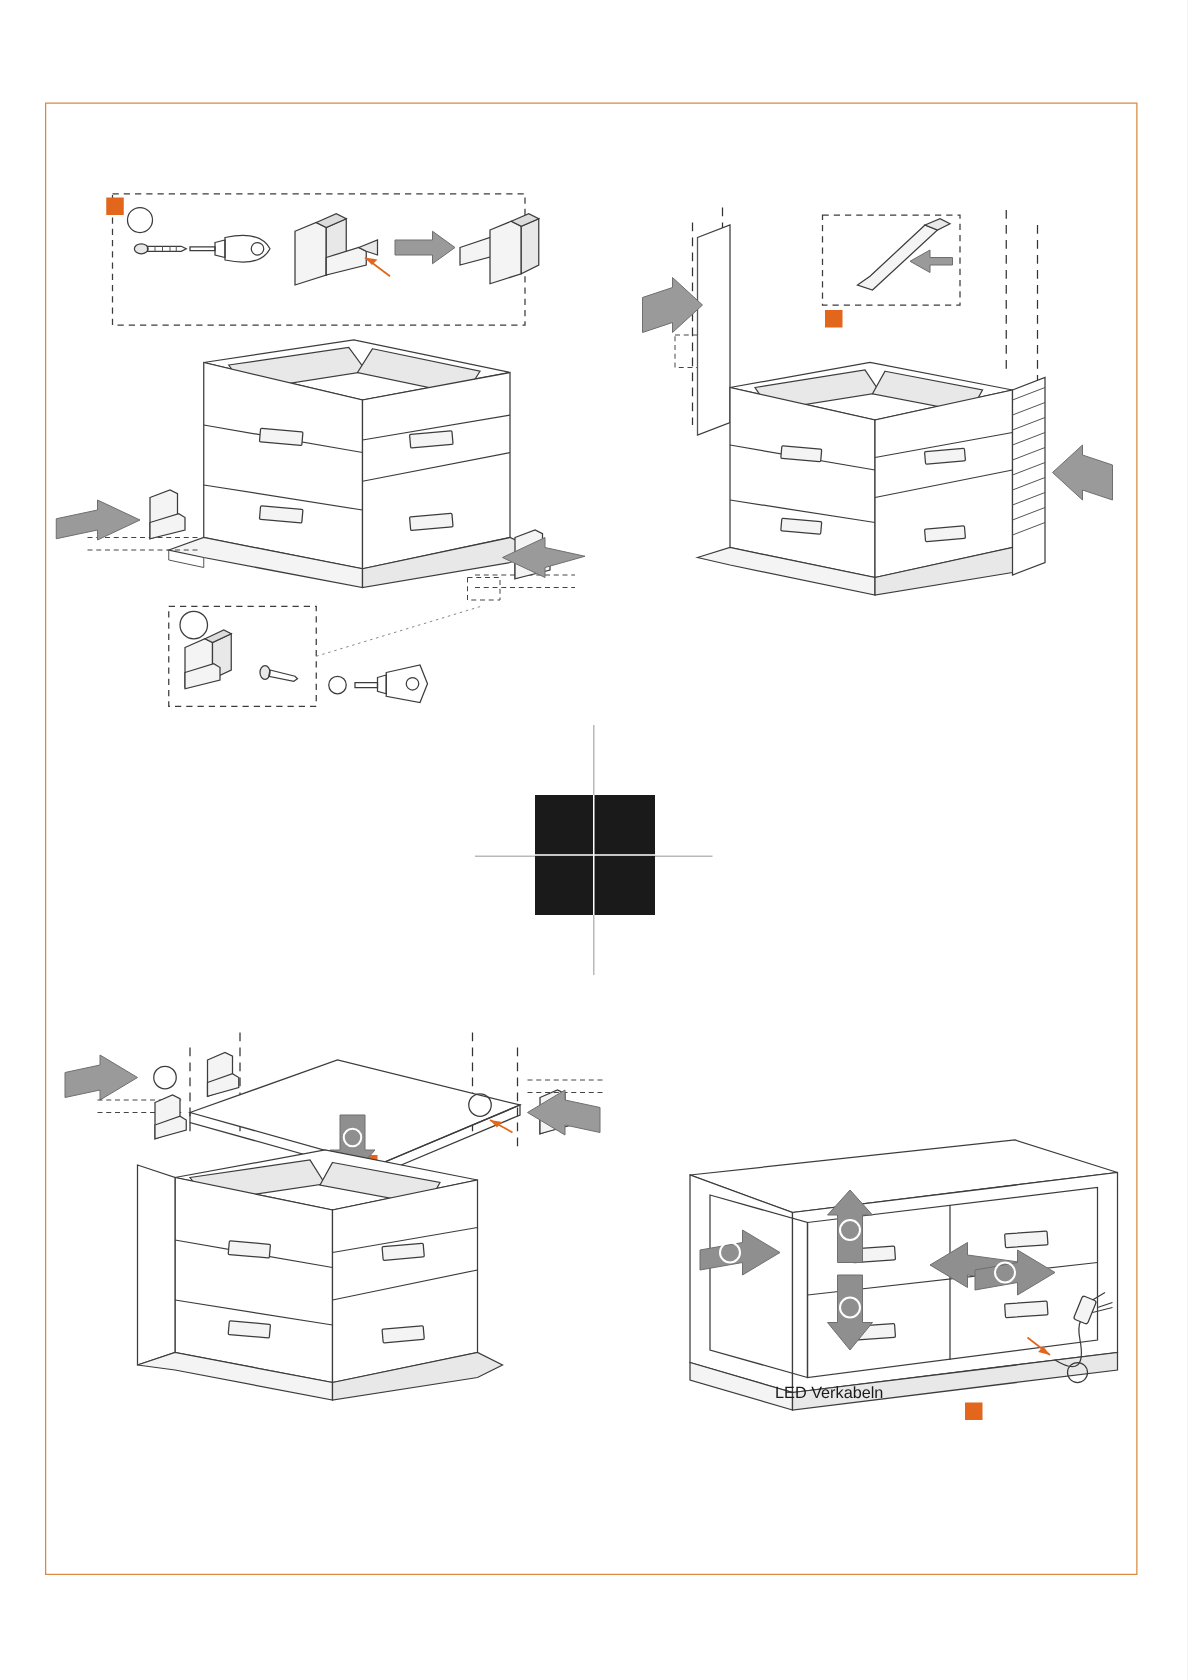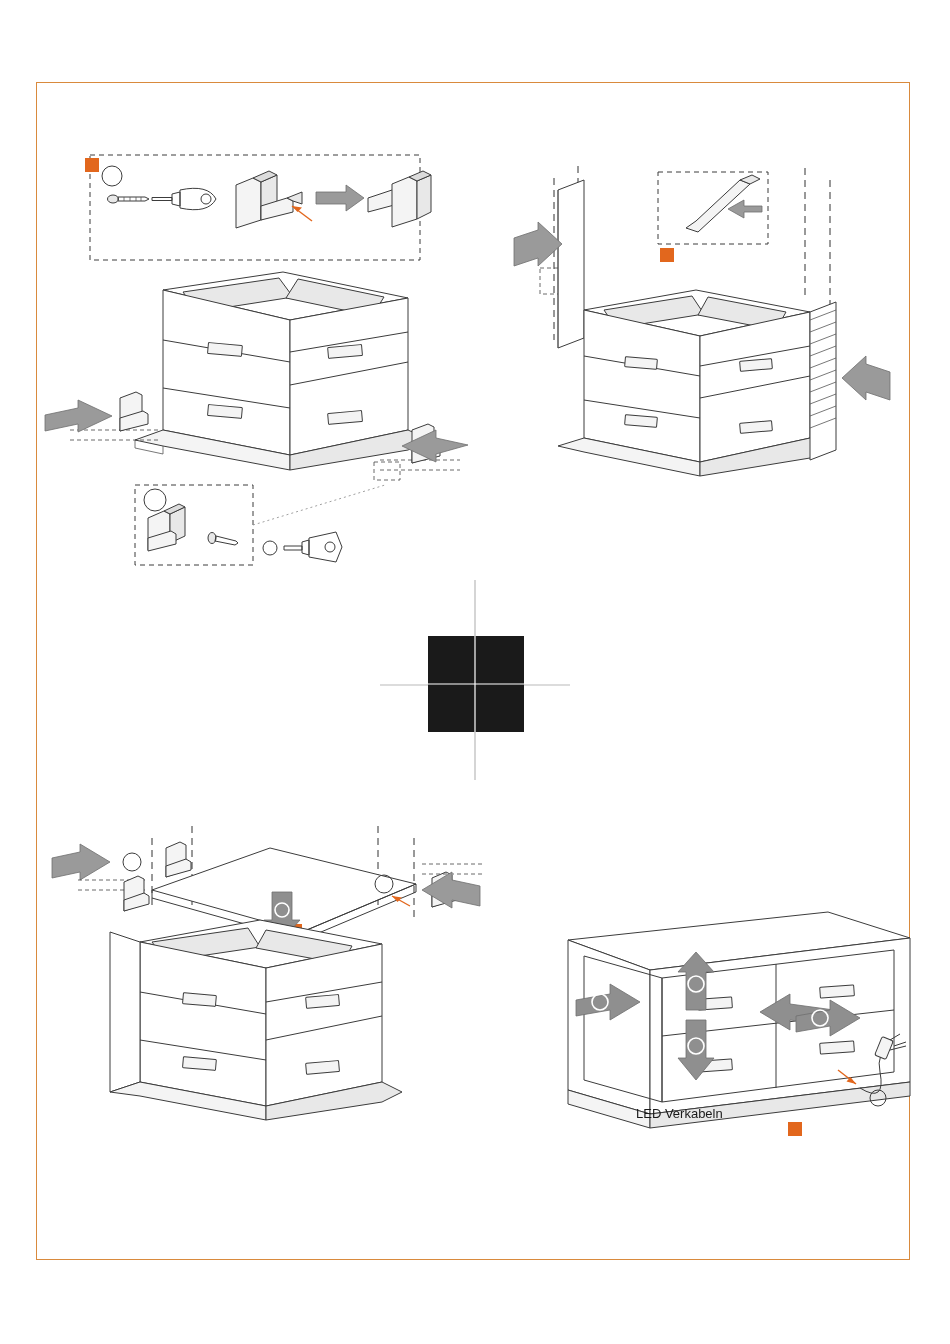--- a/index.html
+++ b/index.html
@@ -283,21 +283,21 @@
         <rect class="fill-lt" x="266" y="262" width="33" height="11" rx="1" transform="rotate(-5 282 267)"></rect>
 
         <path class="fill-w" d="M70,132 L100,142 L100,282 L70,292 Z"></path>
         <path class="fill-w" d="M342,144 L372,134 L372,274 L342,282 Z" opacity="0"></path>
         <path class="fill-lt" d="M70,292 L100,282 L226,306 L226,320 L100,296 Z"></path>
         <path class="fill-md" d="M226,306 L342,282 L362,292 L342,302 L226,320 Z"></path>
       </g>
     </svg>
   </div>
 
-  <div class="panel" style="left:538px; top:890px; width:400px; height:280px;">
+  <div class="panel" style="left:522px; top:890px; width:400px; height:280px;">
     <svg width="400" height="280" viewBox="0 0 400 280">
 
       <g>
         <path class="fill-w" d="M30,50 L290,22 L372,48 L112,80 Z"></path>
         <path class="fill-w" d="M30,50 L30,200 L112,224 L112,80 Z"></path>
         <path class="fill-w" d="M112,80 L112,224 L372,192 L372,48 Z"></path>
 
         <path class="ln" d="M46,66 L124,88 L124,212 L46,190 Z" fill="#fafafa"></path>
         <path class="ln" d="M124,88 L356,60 L356,182 L124,212 Z" fill="#fdfdfd"></path>
 

